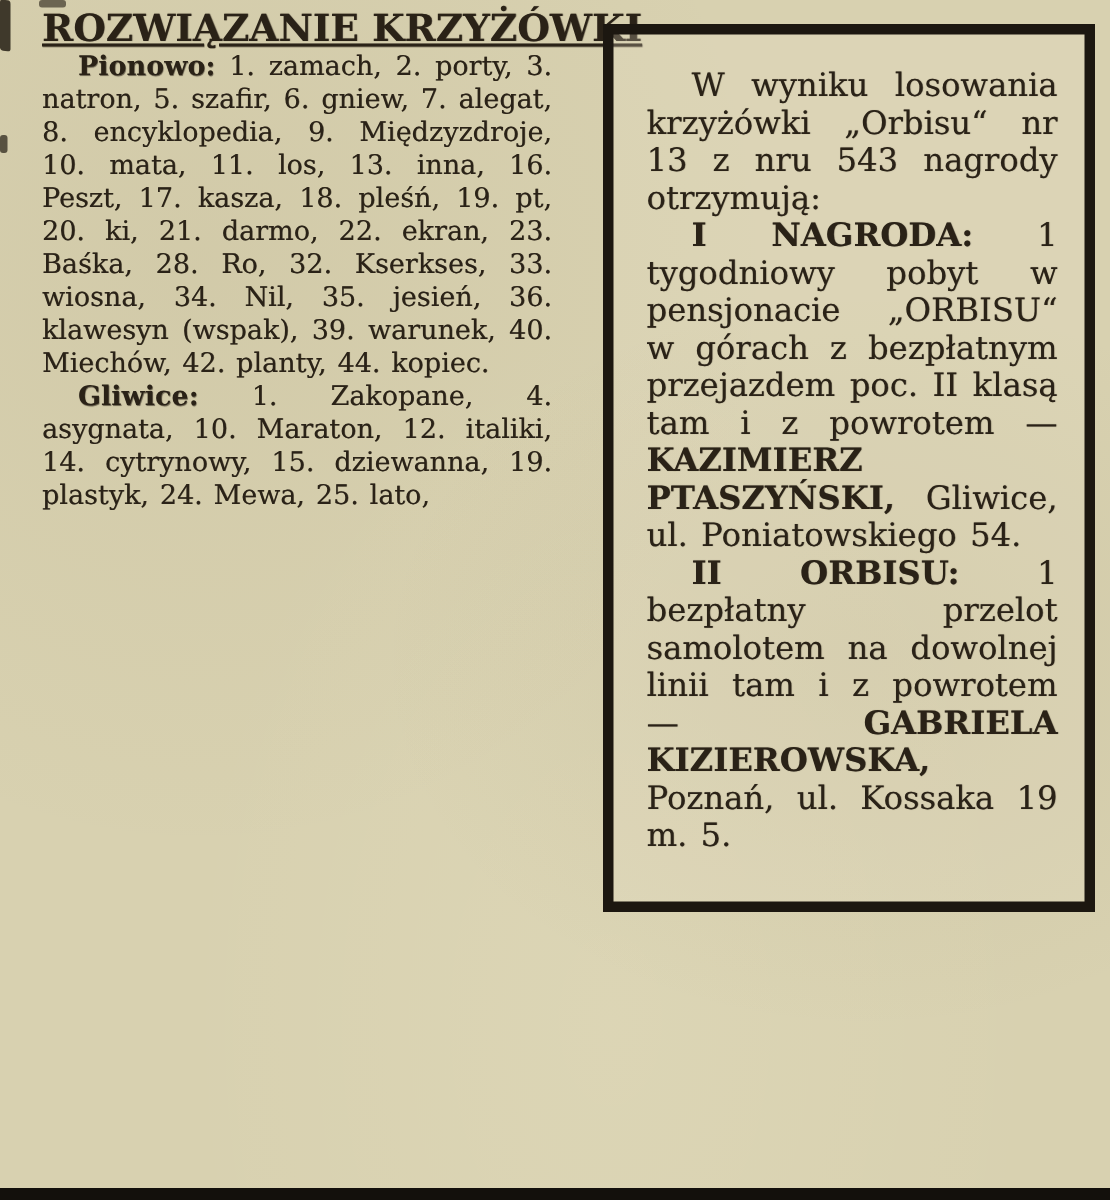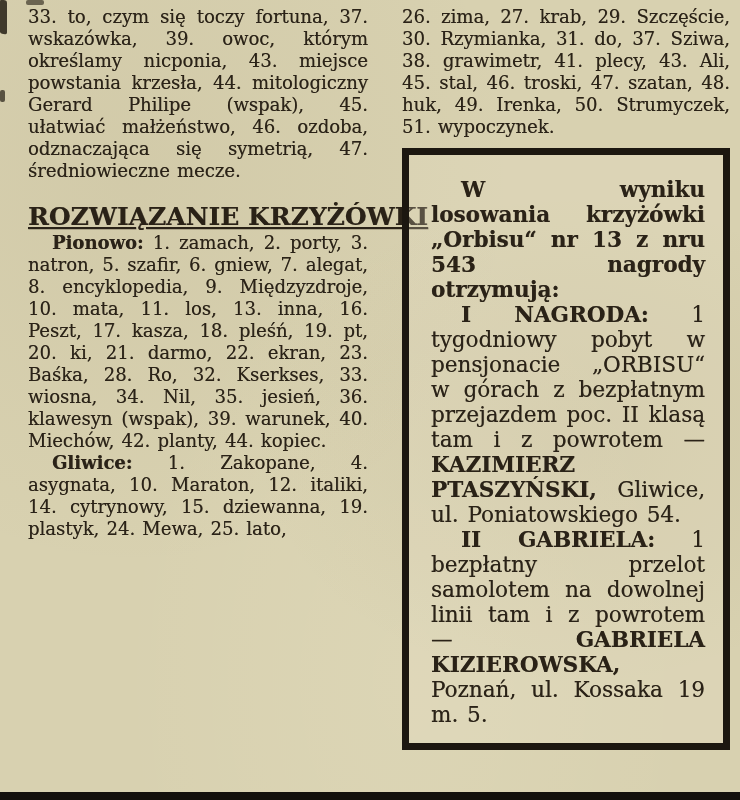--- a/index.html
+++ b/index.html
@@ -68,21 +68,21 @@
   }
   .box-text {
     margin: 0;
     font-size: 21.5px;
     line-height: 25px;
     text-align: justify;
     text-shadow: 0.3px 0.3px 0.5px rgba(42,34,23,0.55);
     word-spacing: 2px;
   }
   .box-text.indent { text-indent: 30px; }
-  .box-intro { font-weight: bold; }
+  .box-intro { font-weight: normal; }
 
   .bottom-bar {
     position: absolute;
     left: 0; bottom: 0;
     width: 740px; height: 8px;
     background: #13100c;
   }
   .smudge {
     position: absolute;
     background: #241e14;
@@ -92,42 +92,40 @@
   .smudge.s1 { left: 0; top: 0;  width: 7px; height: 34px; transform: skewY(8deg); }
   .smudge.s2 { left: 0; top: 90px; width: 5px; height: 12px; opacity: 0.7; }
   .smudge.s3 { left: 26px; top: 0; width: 18px; height: 5px; opacity: 0.6; }
 </style>
 </head>
 <body>
 
 <div class="page">
 
   <div class="col left">
-    <p class="body-text gap-after">33. to, czym się toczy fortuna, 37. wskazówka, 39. owoc, którym określamy nicponia, 43. miejsce powstania krzesła, 44. mitologiczny Gerard Philipe (wspak), 45. ułatwiać małżeństwo, 46. ozdoba, odznaczająca się symetrią, 47. średniowieczne mecze.</p>
 
 
 
     <h2 class="heading">
       <span class="hline">ROZWIĄZANIE KRZYŻÓWKI</span>
     </h2>
 
     <p class="body-text indent"><b>Pionowo:</b><span> 1. zamach, 2. porty, 3. natron, 5. szafir, 6. gniew, 7. alegat, 8. encyklopedia, 9. Międzyzdroje, 10. mata, 11. los, 13. inna, 16. Peszt, 17. kasza, 18. pleśń, 19. pt, 20. ki, 21. darmo, 22. ekran, 23. Baśka, 28. Ro, 32. Kserkses, 33. wiosna, 34. Nil, 35. jesień, 36. klawesyn (wspak), 39. warunek, 40. Miechów, 42. planty, 44. kopiec.</span></p>
 
     <p class="body-text indent"><b>Gliwice:</b><span> 1. Zakopane, 4. asygnata, 10. Maraton, 12. italiki, 14. cytrynowy, 15. dziewanna, 19. plastyk, 24. Mewa, 25. lato,</span></p>
   </div>
 
   <div class="col right">
-    <p class="body-text">26. zima, 27. krab, 29. Szczęście, 30. Rzymianka, 31. do, 37. Sziwa, 38. grawimetr, 41. plecy, 43. Ali, 45. stal, 46. troski, 47. szatan, 48. huk, 49. Irenka, 50. Strumyczek, 51. wypoczynek.</p>
 
     <div class="prize-box">
       <p class="box-text indent box-intro">W wyniku losowania krzyżówki „Orbisu“ nr 13 z nru 543 nagrody otrzymują:</p>
 
       <p class="box-text indent"><b>I NAGRODA:</b><span> 1 tygodniowy pobyt w pensjonacie „ORBISU“ w górach z bezpłatnym przejazdem poc. II klasą tam i z powrotem — </span><b>KAZIMIERZ PTASZYŃSKI,</b><span> Gliwice, ul. Poniatowskiego 54.</span></p>
 
-      <p class="box-text indent"><b>II GABRIELA:</b><span> 1 bezpłatny przelot samolotem na dowolnej linii tam i z powrotem — </span><b>GABRIELA KIZIEROWSKA,</b><span> Poznań, ul. Kossaka 19 m. 5.</span></p>
+      <p class="box-text indent"><b>II ORBISU:</b><span> 1 bezpłatny przelot samolotem na dowolnej linii tam i z powrotem — </span><b>GABRIELA KIZIEROWSKA,</b><span> Poznań, ul. Kossaka 19 m. 5.</span></p>
     </div>
   </div>
 
 </div>
 
 <div class="smudge s1"></div>
 <div class="smudge s2"></div>
 <div class="smudge s3"></div>
 <div class="bottom-bar"></div>
 

